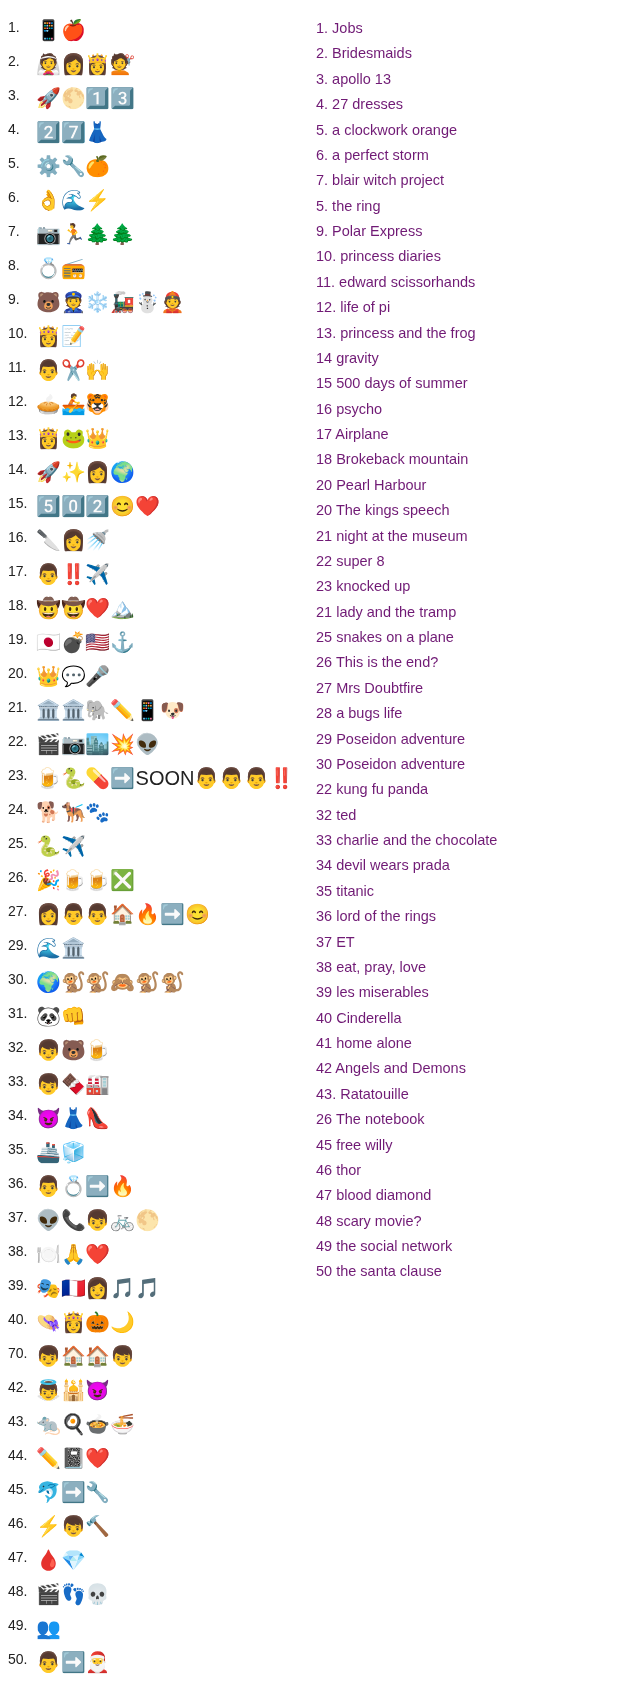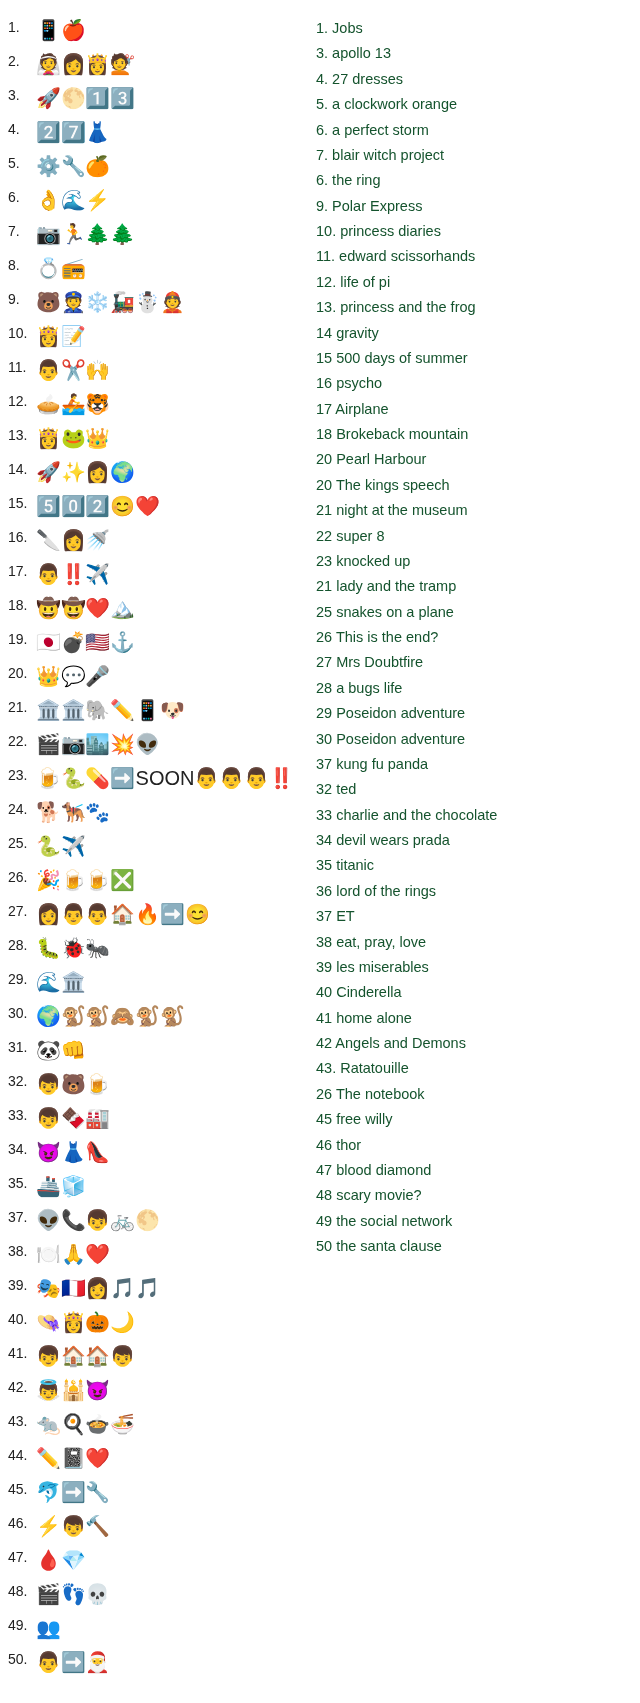--- a/index.html
+++ b/index.html
@@ -40,21 +40,21 @@
       color: #222;
       flex-shrink: 0;
     }
     .item-emojis {
       font-size: 20px;
       line-height: 1.4;
       flex: 1;
     }
     .answer-item {
       font-size: 14.5px;
-      color: #14532d;
+      color: #701a75;
       line-height: 1.75;
     }
   </style>
 </head>
 <body>
 
 <div class="container">
   <div class="left-col" id="left-col">
       <div class="item">
         <span class="item-num">1.</span>
@@ -158,24 +158,20 @@
       </div>
       <div class="item">
         <span class="item-num">26.</span>
         <span class="item-emojis">🎉🍺🍺❎</span>
       </div>
       <div class="item">
         <span class="item-num">27.</span>
         <span class="item-emojis">👩👨👨🏠🔥➡️😊</span>
       </div>
       <div class="item">
-        <span class="item-num">28.</span>
-        <span class="item-emojis">🐛🐞🐜</span>
-      </div>
-      <div class="item">
         <span class="item-num">29.</span>
         <span class="item-emojis">🌊🏛️</span>
       </div>
       <div class="item">
         <span class="item-num">30.</span>
         <span class="item-emojis">🌍🐒🐒🙈🐒🐒</span>
       </div>
       <div class="item">
         <span class="item-num">31.</span>
         <span class="item-emojis">🐼👊</span>
@@ -190,37 +186,41 @@
       </div>
       <div class="item">
         <span class="item-num">34.</span>
         <span class="item-emojis">😈👗👠</span>
       </div>
       <div class="item">
         <span class="item-num">35.</span>
         <span class="item-emojis">🚢🧊</span>
       </div>
       <div class="item">
+        <span class="item-num">36.</span>
+        <span class="item-emojis">👨💍➡️🔥</span>
+      </div>
+      <div class="item">
         <span class="item-num">37.</span>
         <span class="item-emojis">👽📞👦🚲🌕</span>
       </div>
       <div class="item">
         <span class="item-num">38.</span>
         <span class="item-emojis">🍽️🙏❤️</span>
       </div>
       <div class="item">
         <span class="item-num">39.</span>
         <span class="item-emojis">🎭🇫🇷👩🎵🎵</span>
       </div>
       <div class="item">
         <span class="item-num">40.</span>
         <span class="item-emojis">👒👸🎃🌙</span>
       </div>
       <div class="item">
-        <span class="item-num">41.</span>
+        <span class="item-num">70.</span>
         <span class="item-emojis">👦🏠🏠👦</span>
       </div>
       <div class="item">
         <span class="item-num">42.</span>
         <span class="item-emojis">👼🕌😈</span>
       </div>
       <div class="item">
         <span class="item-num">43.</span>
         <span class="item-emojis">🐀🍳🍲🍜</span>
       </div>
@@ -248,26 +248,27 @@
         <span class="item-num">49.</span>
         <span class="item-emojis">👥</span>
       </div>
       <div class="item">
         <span class="item-num">50.</span>
         <span class="item-emojis">👨➡️🎅</span>
       </div>
     </div>
   <div class="right-col" id="right-col">
       <div class="answer-item">1. Jobs</div>
+      <div class="answer-item">2. Bridesmaids</div>
       <div class="answer-item">3. apollo 13</div>
       <div class="answer-item">4. 27 dresses</div>
       <div class="answer-item">5. a clockwork orange</div>
       <div class="answer-item">6. a perfect storm</div>
       <div class="answer-item">7. blair witch project</div>
-      <div class="answer-item">6. the ring</div>
+      <div class="answer-item">5. the ring</div>
       <div class="answer-item">9. Polar Express</div>
       <div class="answer-item">10. princess diaries</div>
       <div class="answer-item">11. edward scissorhands</div>
       <div class="answer-item">12. life of pi</div>
       <div class="answer-item">13. princess and the frog</div>
       <div class="answer-item">14 gravity</div>
       <div class="answer-item">15 500 days of summer</div>
       <div class="answer-item">16 psycho</div>
       <div class="answer-item">17  Airplane</div>
       <div class="answer-item">18 Brokeback mountain</div>
@@ -276,21 +277,21 @@
       <div class="answer-item">21 night at the museum</div>
       <div class="answer-item">22 super 8</div>
       <div class="answer-item">23 knocked up</div>
       <div class="answer-item">21 lady and the tramp</div>
       <div class="answer-item">25 snakes on a plane</div>
       <div class="answer-item">26 This is the end?</div>
       <div class="answer-item">27 Mrs Doubtfire</div>
       <div class="answer-item">28 a bugs life</div>
       <div class="answer-item">29 Poseidon adventure</div>
       <div class="answer-item">30 Poseidon adventure</div>
-      <div class="answer-item">37 kung fu panda</div>
+      <div class="answer-item">22 kung fu panda</div>
       <div class="answer-item">32 ted</div>
       <div class="answer-item">33 charlie and the chocolate</div>
       <div class="answer-item">34 devil wears prada</div>
       <div class="answer-item">35 titanic</div>
       <div class="answer-item">36 lord of the rings</div>
       <div class="answer-item">37 ET</div>
       <div class="answer-item">38 eat, pray, love</div>
       <div class="answer-item">39 les miserables</div>
       <div class="answer-item">40 Cinderella</div>
       <div class="answer-item">41  home alone</div>

